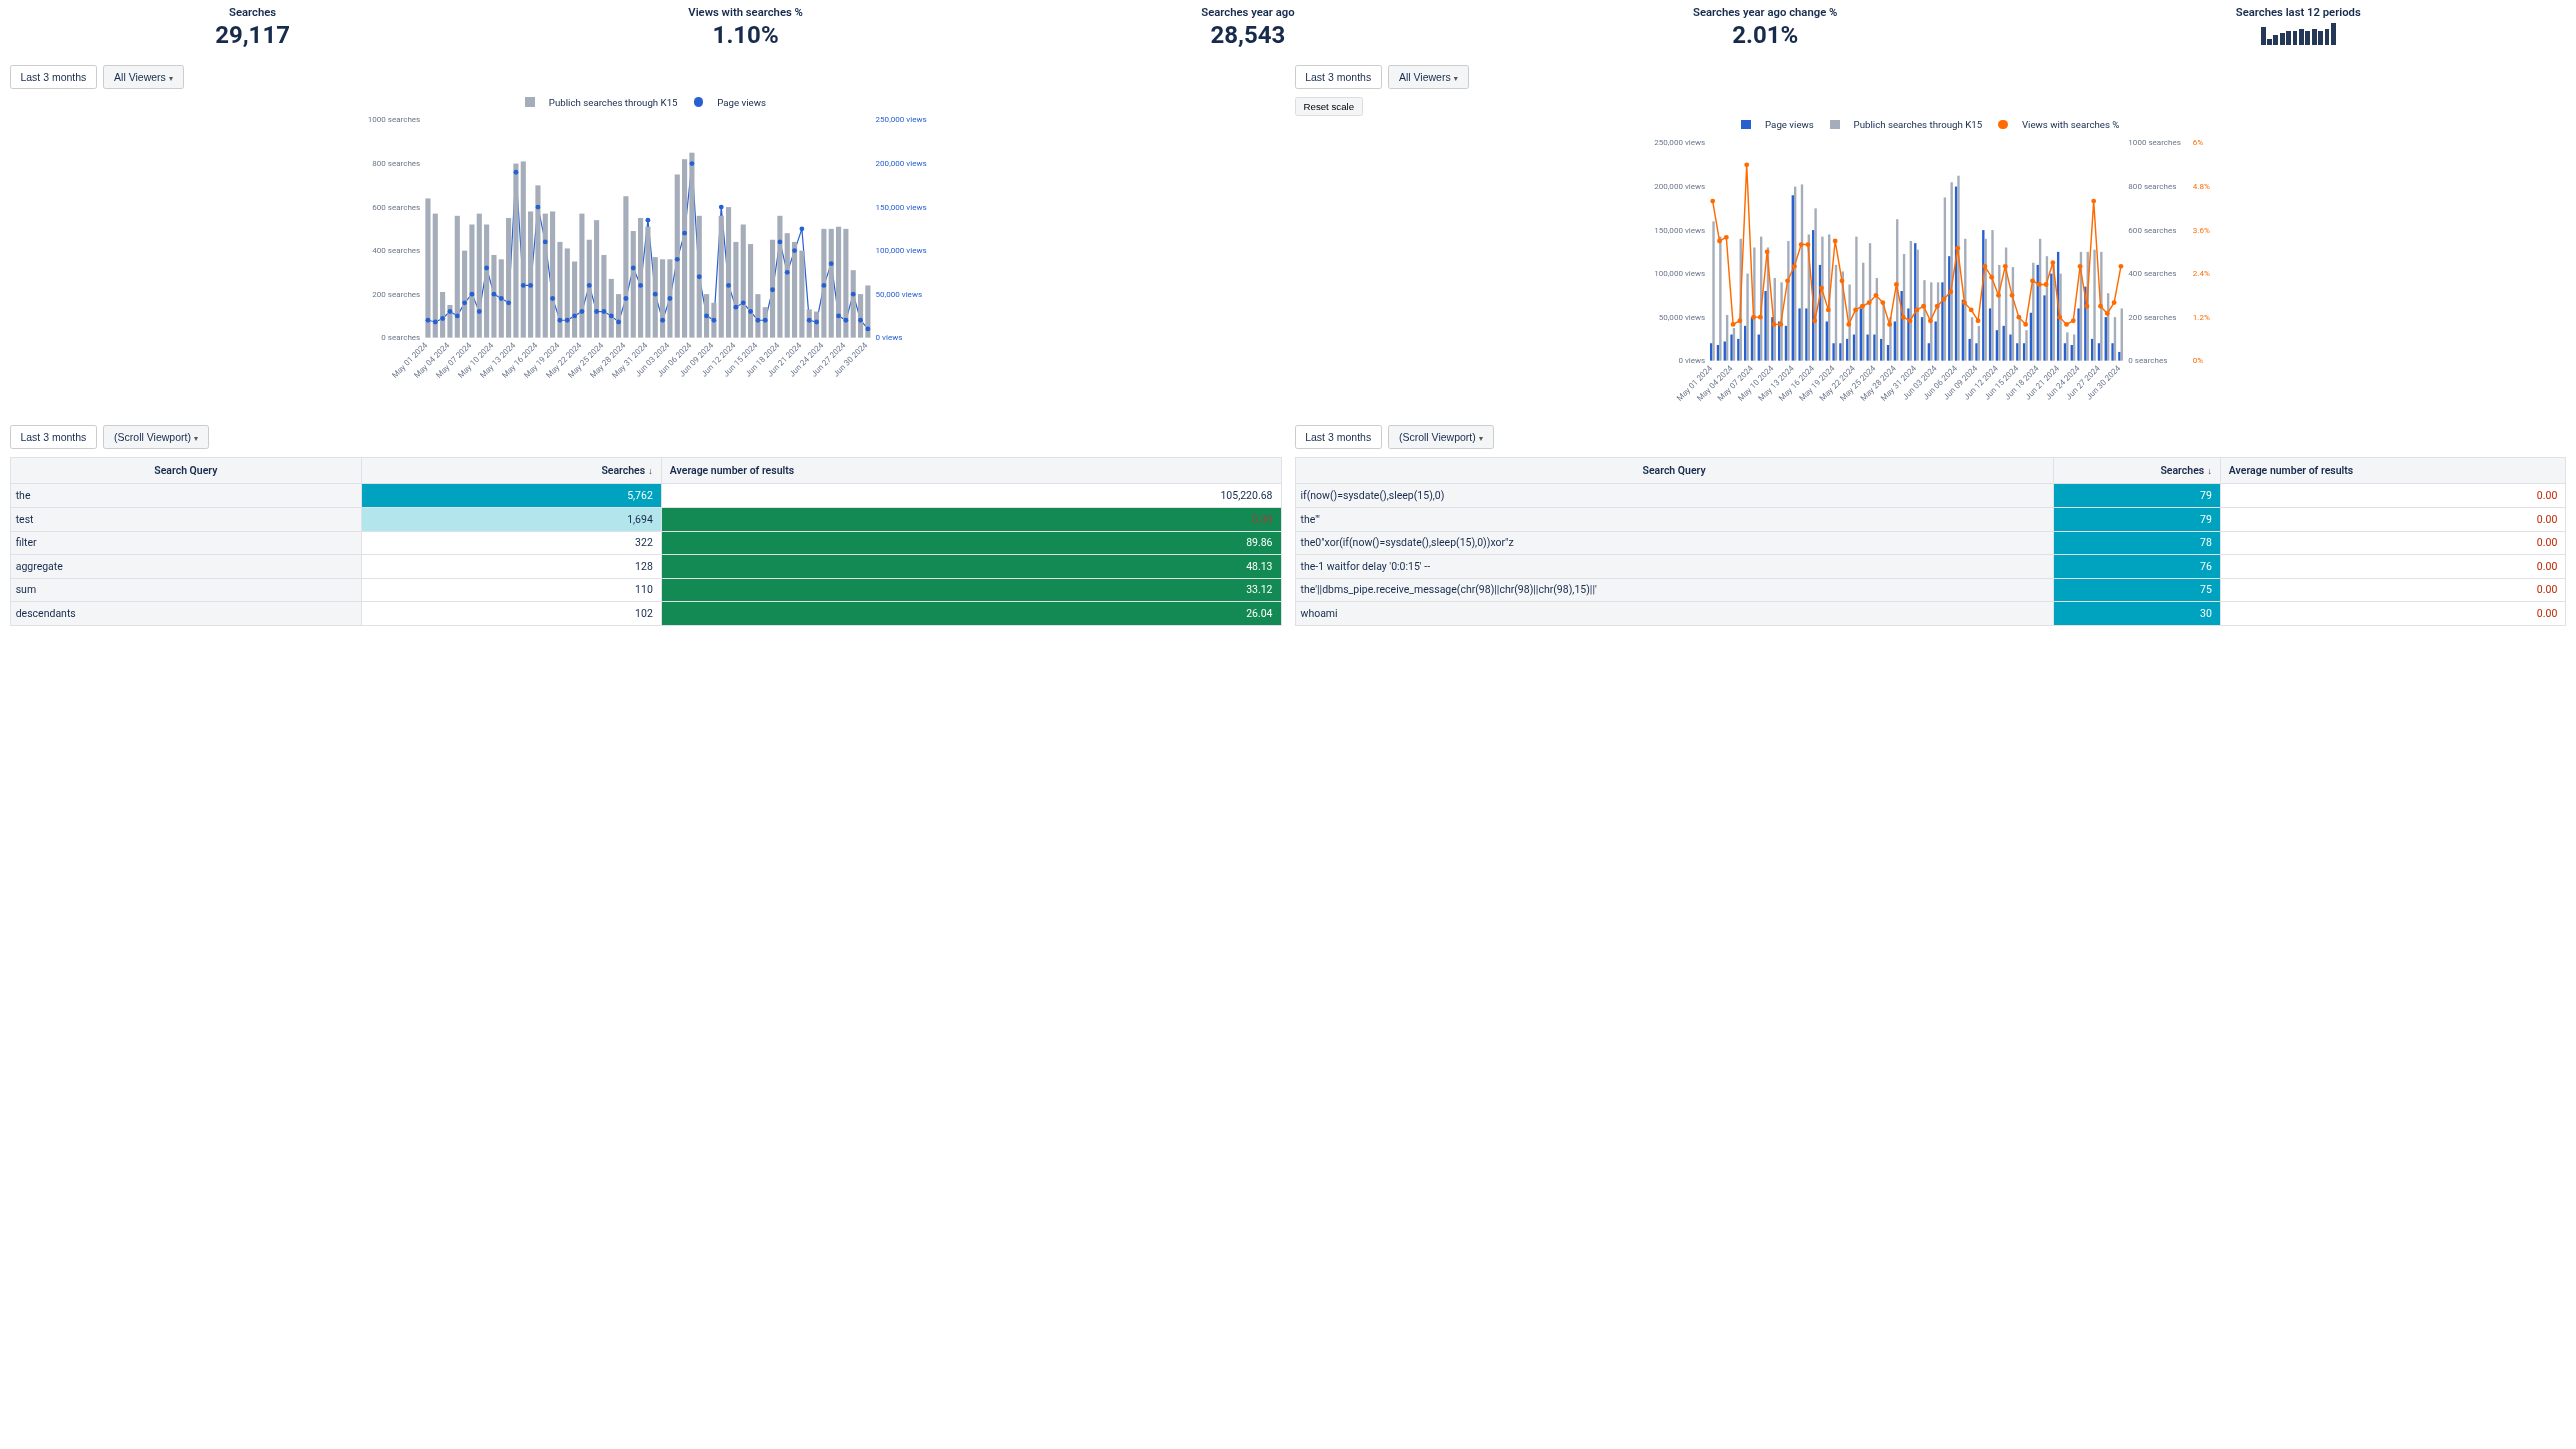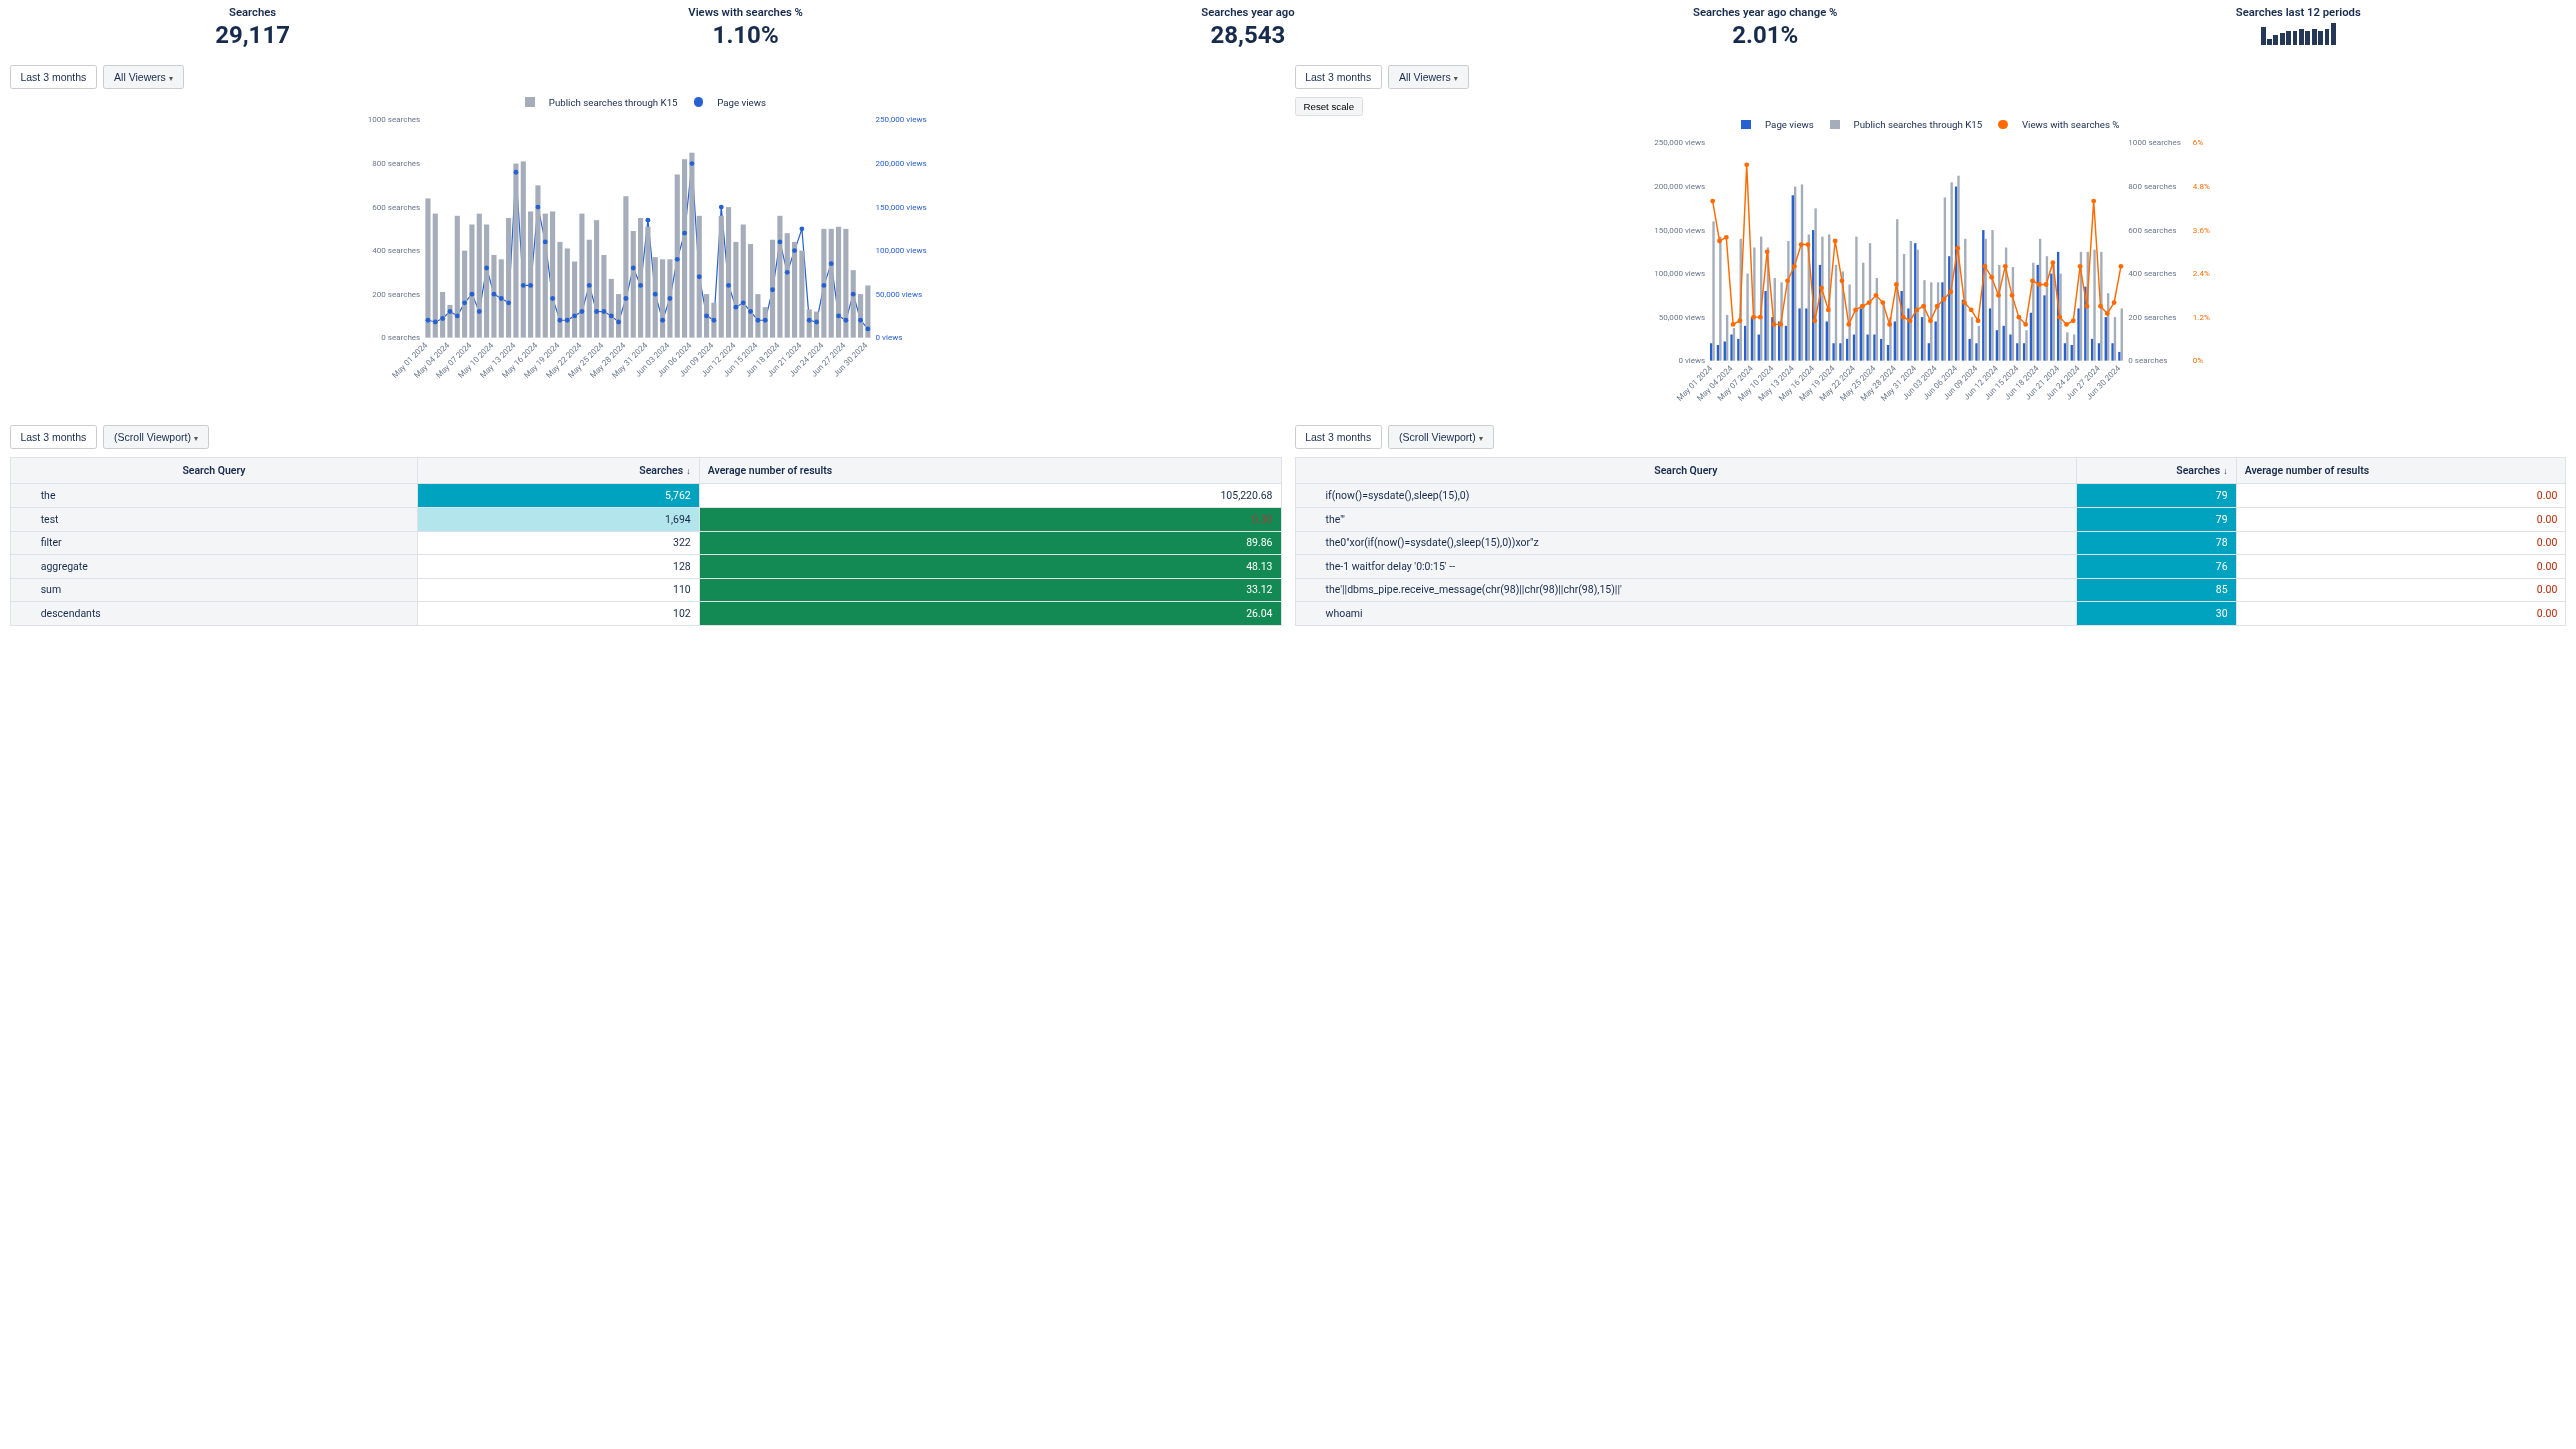--- a/index.html
+++ b/index.html
@@ -26,21 +26,21 @@
   .swatch.line-orange { background: #ff6b00; border-radius: 50%; }
   .chart-area { position: relative; height: 274px; }
   svg { width: 100%; height: 100%; overflow: visible; }
   .tables-row { display: flex; gap: 13px; padding: 0 9.7px 16px; }
   .table-panel { flex: 1; min-width: 0; }
   table { width: 100%; border-collapse: collapse; border: 0.8px solid #dfe1e6; font-size: 10.5px; }
   th { background: #f4f5f7; text-align: center; padding: 6.4px 8px; border: 0.8px solid #dfe1e6; font-weight: 600; color: #172b4d; vertical-align: top; }
   th.searches { text-align: right; }
   th.avg { text-align: left; }
   td { padding: 4.8px 8px; border: 0.8px solid #dfe1e6; }
-  td.query { background: #f4f5f7; padding-left: 30px; }
+  td.query { background: #f4f5f7; padding-left: 5px; }
   td.searches { text-align: right; }
   td.avg { text-align: right; }
   .sort { font-size: 8.9px; margin-left: 3.2px; }
   .hl-teal { background: #00a3bf; color: #fff; }
   .hl-teal-lt { background: #b3e5ec; }
   .hl-green { background: #138a53; color: #fff; }
   .hl-green-red { background: #138a53; color: #a04040; }
   .red { color: #bf2600; }
 </style>
 </head>
@@ -588,21 +588,21 @@
             <td class="searches hl-teal">78</td>
             <td class="avg red">0.00</td>
           </tr>
           <tr>
             <td class="query">the-1 waitfor delay '0:0:15' --</td>
             <td class="searches hl-teal">76</td>
             <td class="avg red">0.00</td>
           </tr>
           <tr>
             <td class="query">the'||dbms_pipe.receive_message(chr(98)||chr(98)||chr(98),15)||'</td>
-            <td class="searches hl-teal">85</td>
+            <td class="searches hl-teal">75</td>
             <td class="avg red">0.00</td>
           </tr>
           <tr>
             <td class="query">whoami</td>
             <td class="searches hl-teal">30</td>
             <td class="avg red">0.00</td>
           </tr>
         </tbody>
     </table>
   </div>

